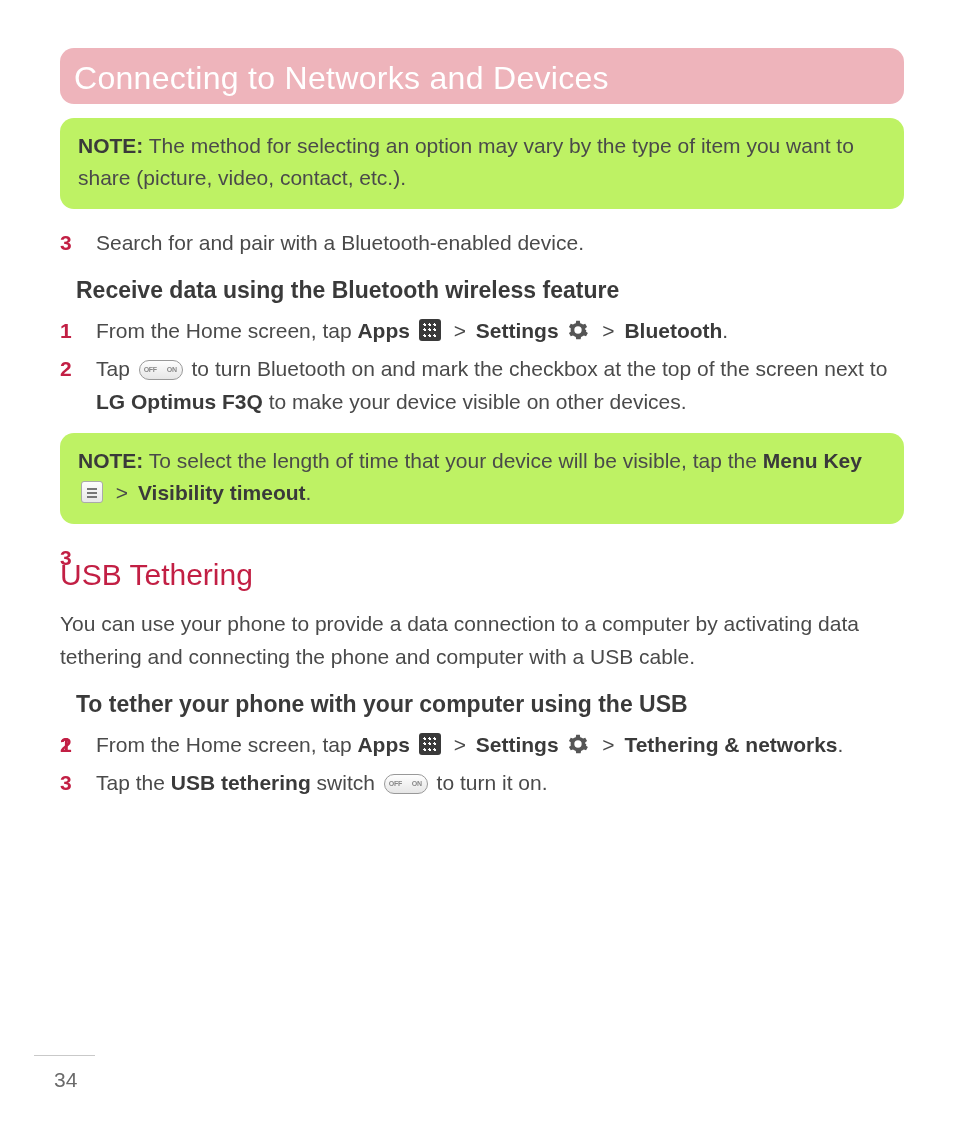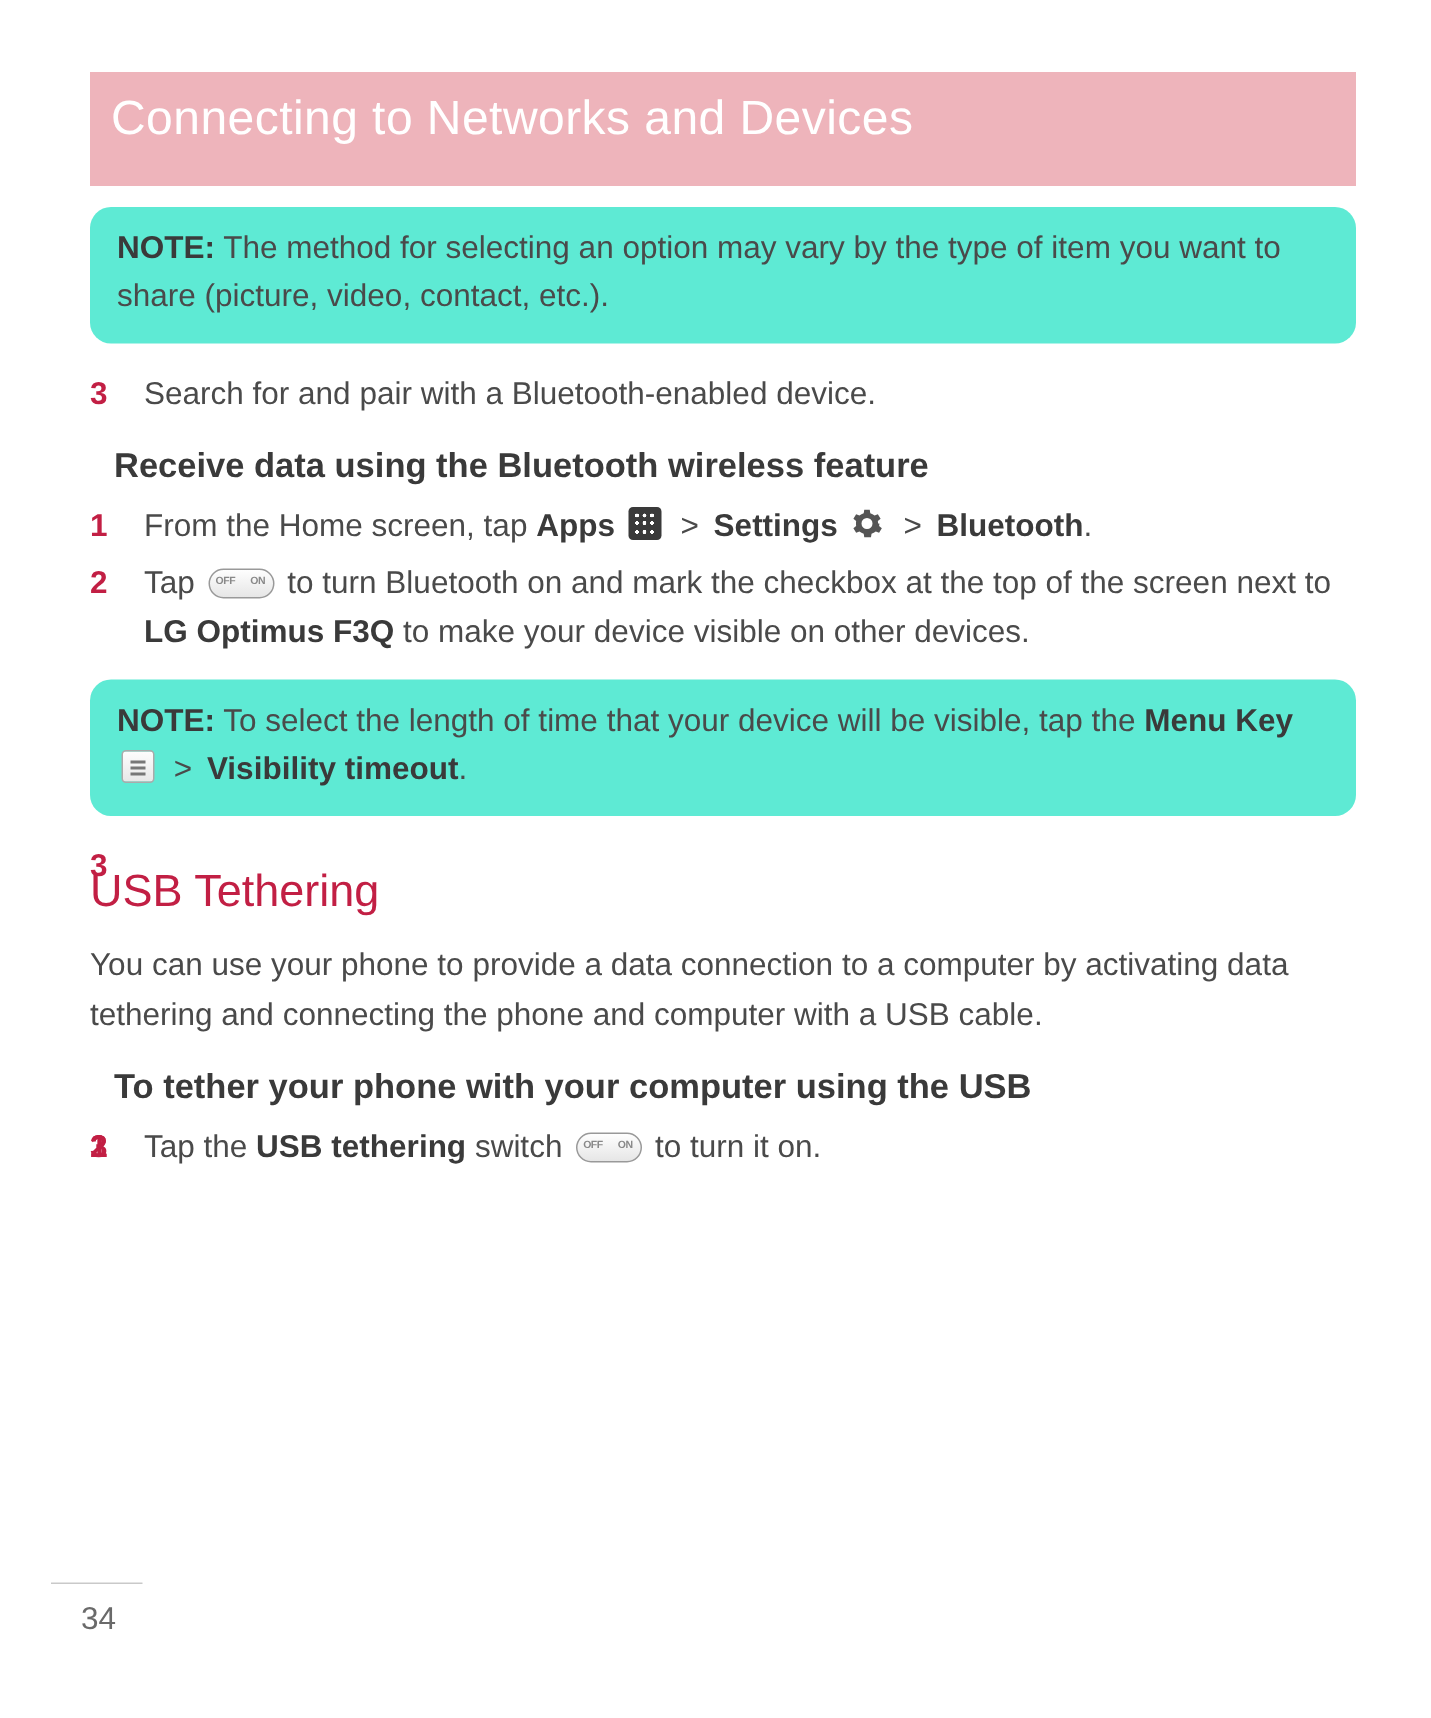--- a/index.html
+++ b/index.html
@@ -13,26 +13,27 @@
     padding: 48px 50px 0 60px;
     font-size: 21px;
     line-height: 1.55;
     font-weight: 300;
   }
   .banner {
     background: #eeb4bb;
     color: #fff;
     font-size: 32px;
     font-weight: 300;
-    padding: 6px 14px 20px;
+    padding: 6px 14px 0;
     margin-bottom: 14px;
     letter-spacing: 0.3px;
+    border-radius: 14px;
   }
   .note-box {
-    background: #5eead4;
+    background: #bef264;
     border-radius: 14px;
     padding: 12px 18px 14px;
     margin: 0 0 18px 0;
     color: #4a4a4a;
   }
   .subhead {
     font-weight: 600;
     color: #3a3a3a;
     font-size: 23px;
     margin: 14px 16px 6px;
@@ -205,20 +206,31 @@
 <p class="body">You can use your phone to provide a data connection to a computer by activating data tethering and connecting the phone and computer with a USB cable.</p>
 
 <div class="subhead">To tether your phone with your computer using the USB</div>
 
 <ol class="steps">
   <li>
     <span class="num">1</span>
   </li>
   <li>
     <span class="num">2</span>
+    <span>
+      <span>From the Home screen, tap </span><b>Apps</b>
+      <span class="ico ico-apps"></span>
+      <span class="sep">&gt;</span>
+      <b>Settings</b>
+      <span class="ico ico-gear"><svg viewBox="0 0 24 24">
+            <path fill="#555" d="M12 8a4 4 0 100 8 4 4 0 000-8zm9 4c0 .6-.1 1.2-.2 1.8l2 1.6-2 3.4-2.4-.9c-.9.7-2 1.3-3.1 1.6l-.4 2.5H10l-.4-2.5c-1.1-.3-2.2-.9-3.1-1.6l-2.4.9-2-3.4 2-1.6C4 13.2 4 12.6 4 12s0-1.2.1-1.8l-2-1.6 2-3.4 2.4.9c.9-.7 2-1.3 3.1-1.6L10 2h4l.4 2.5c1.1.3 2.2.9 3.1 1.6l2.4-.9 2 3.4-2 1.6c.1.6.1 1.2.1 1.8z"></path>
+          </svg></span>
+      <span class="sep">&gt;</span>
+      <b>Tethering &amp; networks</b>.
+    </span>
   </li>
   <li>
     <span class="num">3</span>
     <span>
       <span>Tap the </span><b>USB tethering</b><span> switch </span><span class="ico ico-toggle"></span><span> to turn it on.</span>
     </span>
   </li>
 </ol>
 
 <div class="page-num">34</div>

